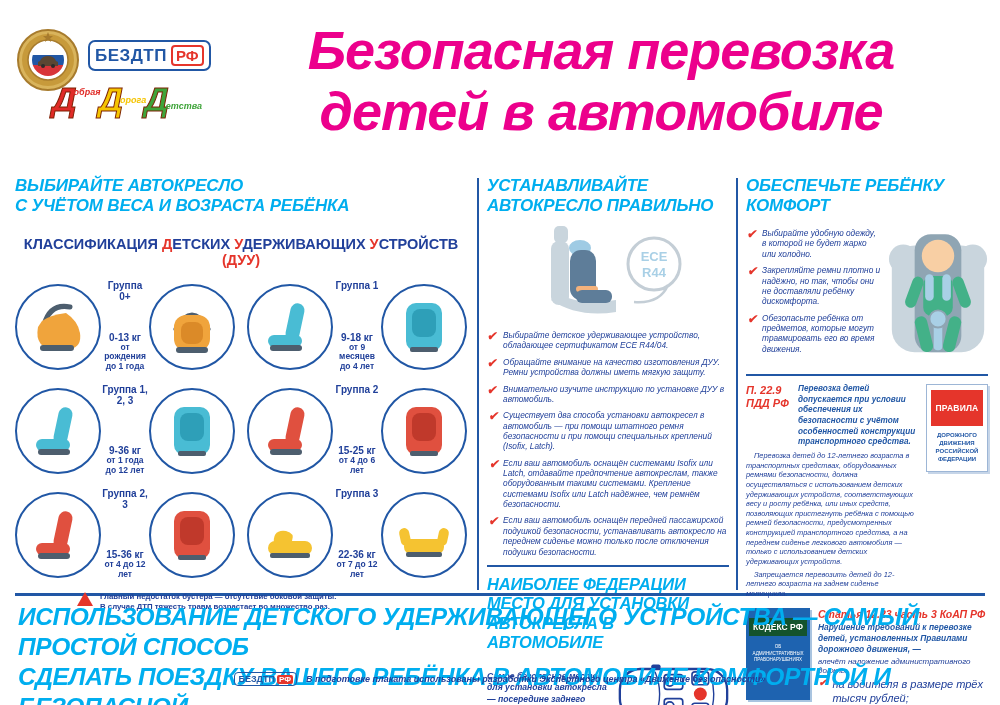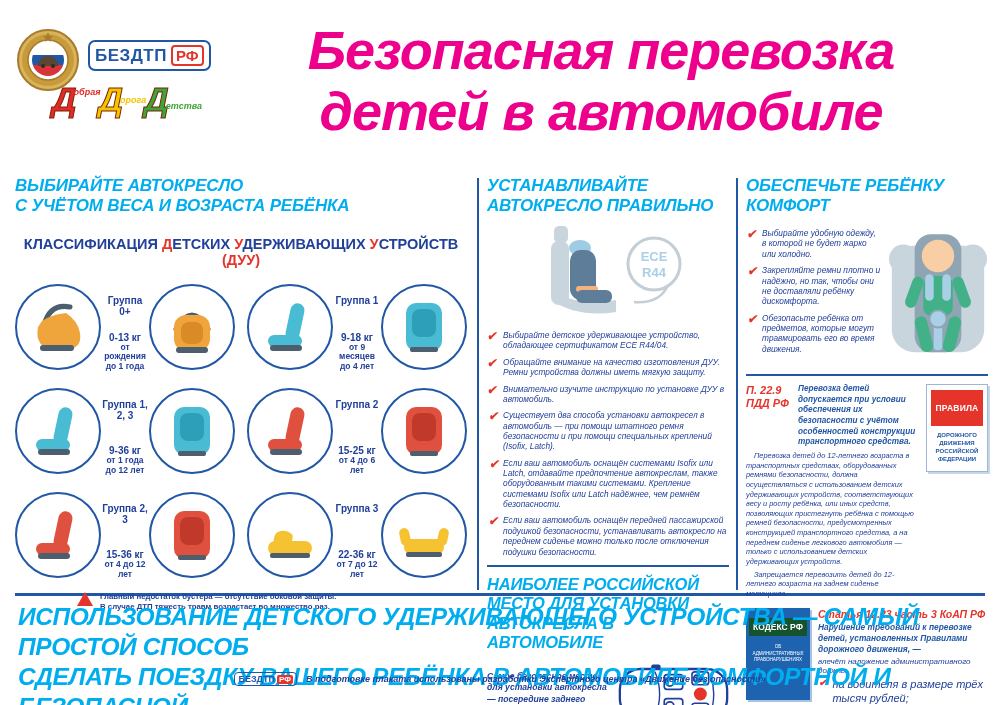--- a/index.html
+++ b/index.html
@@ -32,21 +32,21 @@
           margin:0;letter-spacing:-0.2px;}
   
   .class-title{margin-top:20px;text-align:center;font-weight:bold;font-size:14.5px;color:#21409A;}
   .class-title .red{color:#E5352B;}
   .grid{margin-top:12px;display:grid;grid-template-columns:1fr 1fr;column-gap:12px;row-gap:10px;}
   .gcell{display:flex;align-items:center;height:94px;}
   .gcircle{width:82px;height:82px;border:2px solid #2157A5;border-radius:50%;flex:0 0 auto;
            display:flex;align-items:center;justify-content:center;background:#fff;}
   .gmid{flex:1;display:flex;flex-direction:column;align-items:center;height:94px;
         text-align:center;color:#21409A;font-weight:bold;}
-  .gname{font-size:10px;margin-top:15px;}
+  .gname{font-size:10px;margin-top:0;}
   .gspace{flex:1;}
   .gweight{font-size:10px;}
   .gage{font-size:8.5px;line-height:1.1;margin-bottom:3px;}
   .g0 .main{fill:#F0A43C}.g0 .inner{fill:#DB8A28}
   .g1 .main{fill:#49BCD4}.g1 .inner{fill:#2E9FB8}
   .g2 .main{fill:#E0503F}.g2 .inner{fill:#C0392B}
   .g3 .main{fill:#F5C331}
   .dark{fill:#4D5E6E}
   .warn{display:flex;align-items:flex-start;margin:10px 0 0 62px;}
   .warn-tri{width:0;height:0;border-left:8px solid transparent;border-right:8px solid transparent;
@@ -377,21 +377,21 @@
         </div>
       <div class="bullet">
           <span class="chk">✔</span>
           <span class="btext">Если ваш автомобиль оснащён передней пассажирской подушкой безопасности, устанавливать автокресло на переднем сиденье можно только после отключения подушки безопасности.</span>
         </div>
     </div>
 
     <div class="hline"></div>
 
     <h2 class="cyan" style="font-size:16.5px">
-      <div>НАИБОЛЕЕ РОССИЙСКОЙ</div>
+      <div>НАИБОЛЕЕ ФЕДЕРАЦИИ</div>
       <div>МЕСТО ДЛЯ УСТАНОВКИ</div>
       <div>АВТОКРЕСЛА В АВТОМОБИЛЕ</div>
     </h2>
 
     <div class="safe-row">
       <div class="safe-text">Самое безопасное место для установки автокресла — посередине заднего сиденья.</div>
       <svg width="112" height="62" viewBox="0 0 120 64">
         <rect x="2" y="5" width="116" height="54" rx="22" fill="#fff" stroke="#21409A" stroke-width="2.5"></rect>
         <path d="M40 8 Q50 32 40 56" stroke="#21409A" stroke-width="1.5" fill="none"></path>
         <path d="M100 11 Q107 32 100 53" stroke="#21409A" stroke-width="1.5" fill="none"></path>

